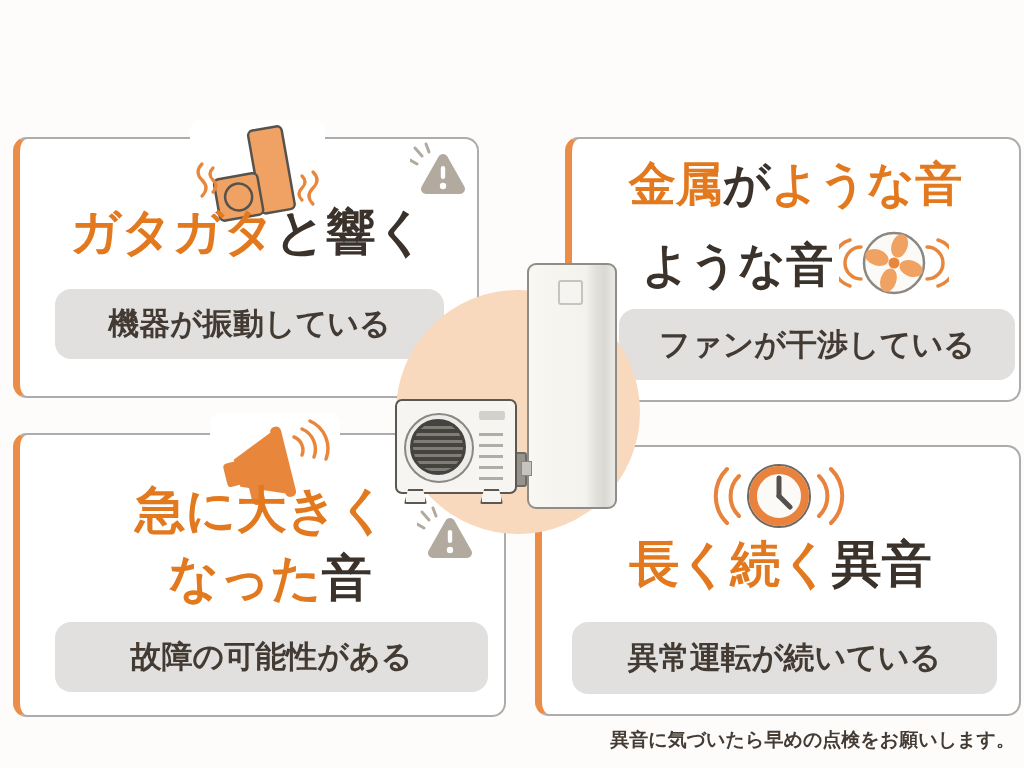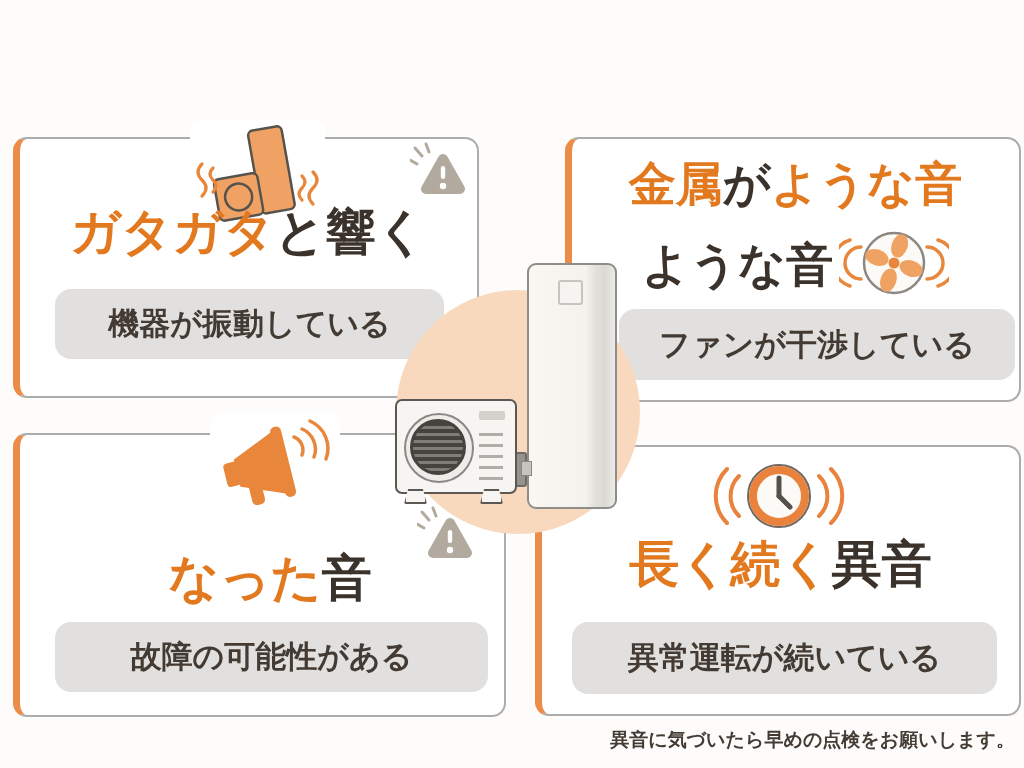--- a/index.html
+++ b/index.html
@@ -162,20 +162,21 @@
         <g stroke="#B2A99F" stroke-width="3" stroke-linecap="round">
           <line x1="12" y1="15" x2="5" y2="7"></line>
           <line x1="19" y1="11" x2="16" y2="3"></line>
           <line x1="7" y1="23" x2="0" y2="19"></line>
         </g>
         <path d="M33,18 L50,48 L16,48 Z" fill="#B2A99F" stroke="#B2A99F" stroke-width="10" stroke-linejoin="round"></path>
         <rect x="30.8" y="25" width="4.4" height="13" rx="2.2" fill="#FFFFFF"></rect>
         <circle cx="33" cy="45" r="3.2" fill="#FFFFFF"></circle>
       </svg>
     </div>
+    <div class="heading h3a"><span class="hl">急に大きく</span></div>
     <div class="heading h3b"><span class="hl">なった</span><span class="dk">音</span></div>
     <div class="pill pill3">
         <span>故障の可能性がある</span>
       </div>
   </div>
 
   <div class="card card4">
     <div class="clock-wrap">
       <svg width="140" height="88" viewBox="0 0 140 88">
         <g fill="none" stroke="#E8823C" stroke-width="4" stroke-linecap="round">

